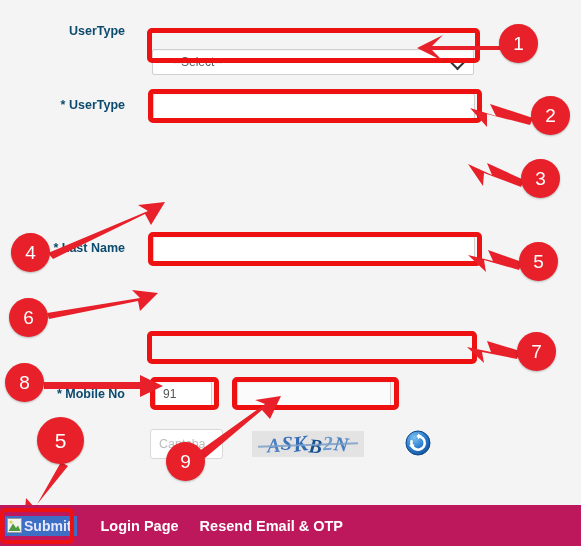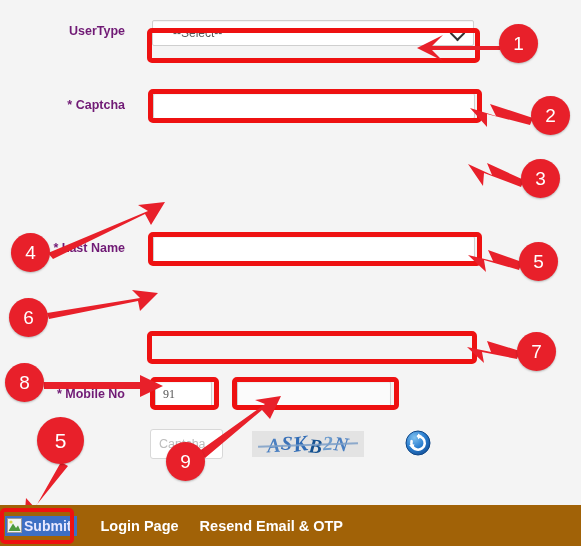--- a/index.html
+++ b/index.html
@@ -28,21 +28,21 @@
     width: 581px;
     height: 34px;
   }
   .lbl {
     position: absolute;
     left: 0;
     width: 125px;
     text-align: right;
     font-size: 12.5px;
     font-weight: bold;
-    color: #701a75;
+    color: #0c4a6e;
     line-height: 34px;
     white-space: nowrap;
   }
   .field {
     position: absolute;
     box-sizing: border-box;
     background: #fff;
     border: 1px solid #cfcfcf;
     border-radius: 2px;
     font-size: 12px;
@@ -147,21 +147,21 @@
   .refresh-icon {
     position: absolute;
     width: 26px; height: 26px;
   }
 
   
   #bottombar {
     position: absolute;
     left: 0;
     width: 581px;
-    background: #a16207;
+    background: #be185d;
     display: flex;
     align-items: center;
   }
   .submit-link {
     display: inline-flex;
     align-items: center;
     background: #3d6fc4;
     color: #e8e8ff;
     font-size: 14px;
     font-weight: bold;
@@ -184,29 +184,29 @@
   }
 </style>
 </head>
 <body>
 
 <div id="page">
 
   <div class="row" style="top:14px">
     <div class="lbl">UserType</div>
     <div class="underline" style="left:150px; top:44px; width:330px;"></div>
-    <div class="field select" style="left:152px; top:6px; width:322px;padding-left:20px;">
+    <div class="field select" style="left:152px; top:35px; width:322px;padding-left:20px;">
       <span>--Select--</span>
       <span class="chev" style="right:10px; top:7px;"></span>
     </div>
     <div class="redbox" style="left:147px; top:14px; width:333px; height:35px;"></div>
   </div>
 
   <div class="row" style="top:88px">
-    <div class="lbl">* Captcha</div>
+    <div class="lbl">* UserType</div>
     <div class="field" style="left:153px; top:5px; width:322px;">
       <span></span>
     </div>
     <div class="redbox" style="left:148px; top:1px; width:334px; height:34px;"></div>
   </div>
 
 
 
   <div class="row" style="top:231px">
     <div class="lbl">* Last Name</div>
@@ -217,21 +217,21 @@
   </div>
 
 
   <div class="row" style="top:330px">
     <div class="underline" style="left:150px; top:3px; width:325px; background:#dcdce4;"></div>
     <div class="redbox" style="left:147px; top:1px; width:330px; height:33px;"></div>
   </div>
 
   <div class="row" style="top:377px">
     <div class="lbl">* Mobile No</div>
-    <div class="field" style="left:155px; top:4px; width:57px;font-family:Liberation Serif, serif;">
+    <div class="field" style="left:155px; top:4px; width:57px;">
       <span>91</span>
     </div>
     <div class="redbox" style="left:150px; top:0px; width:69px; height:33px;"></div>
 
     <div class="field" style="left:237px; top:4px; width:154px; background:#fbfbfb;">
       <span></span>
     </div>
     <div class="redbox" style="left:232px; top:0px; width:167px; height:33px;"></div>
   </div>
 

